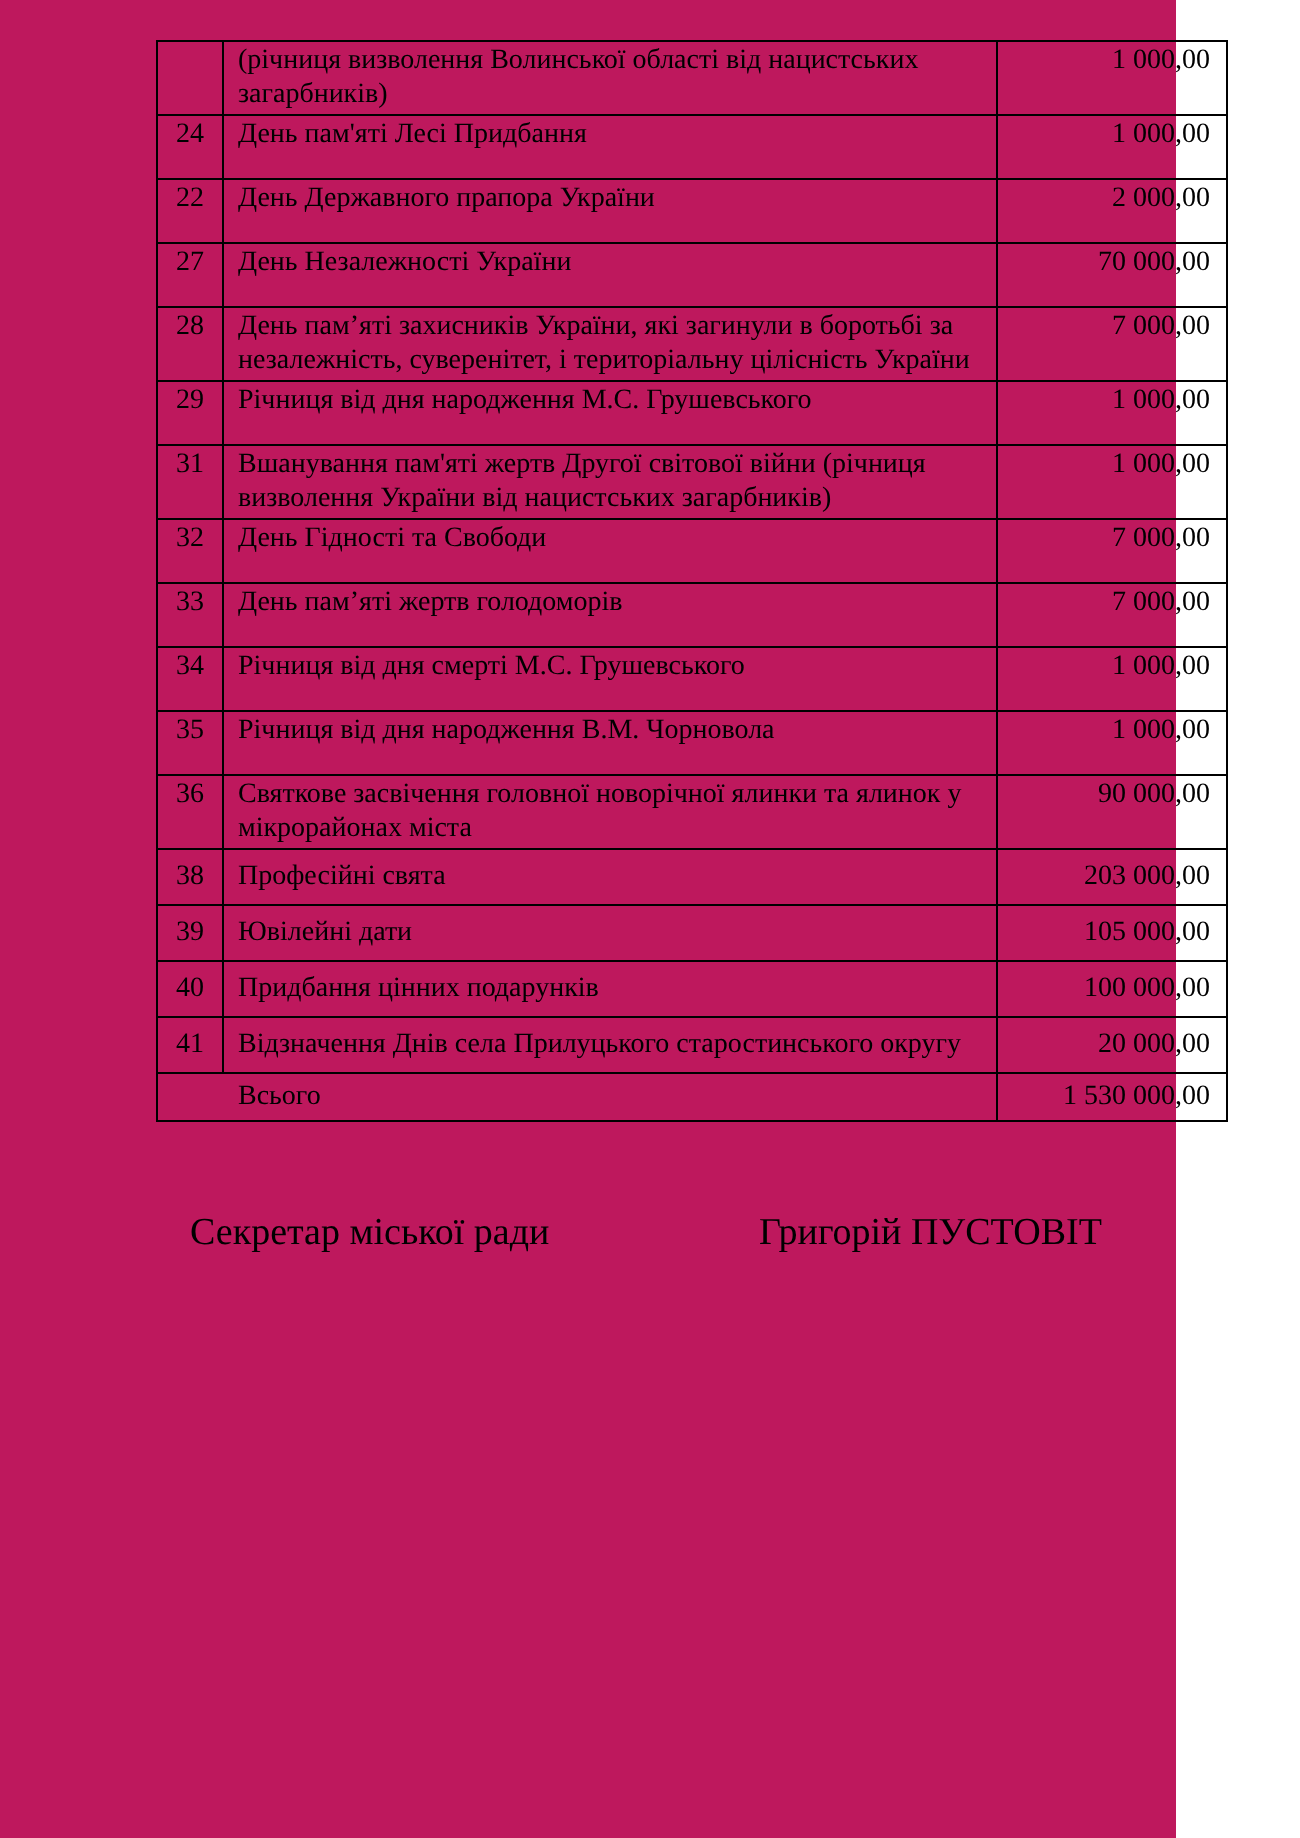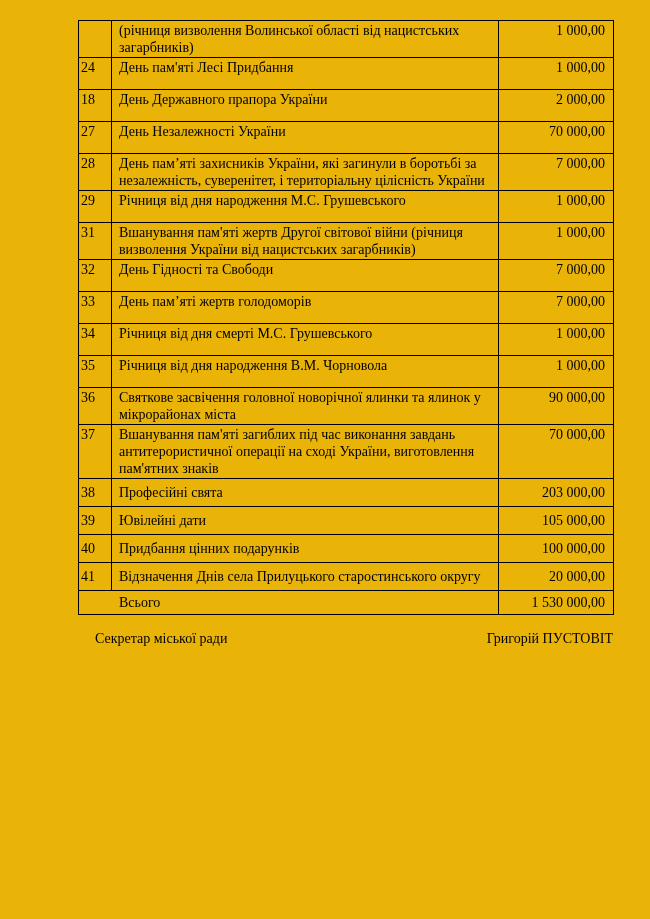--- a/index.html
+++ b/index.html
@@ -6,40 +6,40 @@
   html, body {
     width: 650px;
     background: #ffffff;
     font-family: "Liberation Serif", "DejaVu Serif", serif;
     color: #000000;
   }
   body { min-height: 919px; position: relative; }
   .page {
     position: absolute;
     left: 0; top: 0;
-    width: 650px; height: 919px;
-    background: #eab308;
+    width: 588px; height: 919px;
+    background: #be185d;
   }
   table.expenses {
     position: absolute;
     left: 78px;
     top: 20px;
     width: 535px;
     border-collapse: collapse;
     table-layout: fixed;
     font-size: 14px;
     line-height: 17px;
   }
   table.expenses td {
     border: 1px solid #000000;
     vertical-align: top;
     overflow: hidden;
   }
   td.c-num {
-    text-align: left;
+    text-align: center;
     padding: 1px 2px;
   }
   td.c-desc {
     text-align: left;
     padding: 1px 6px 1px 7px;
   }
   td.c-amt {
     text-align: right;
     padding: 1px 8px 13px 2px;
   }
@@ -48,24 +48,24 @@
   td.v-top { vertical-align: top; }
   td.c-total {
     text-align: left;
     padding: 2px 6px 2px 40px;
   }
   tr.total-row td { padding-top: 3px; padding-bottom: 3px; }
   .footer {
     position: absolute;
     left: 95px;
     right: 37px;
-    top: 630px;
+    top: 608px;
     display: flex;
     justify-content: space-between;
-    font-size: 14px;
+    font-size: 19px;
     line-height: 18px;
   }
 </style>
 </head>
 <body>
 
 <div class="page">
 
   <table class="expenses">
     <colgroup>
@@ -78,21 +78,21 @@
         <td class="c-num"></td>
         <td class="c-desc">(річниця визволення Волинської області від нацистських загарбників)</td>
         <td class="c-amt v-bot">1 000,00</td>
       </tr>
       <tr>
         <td class="c-num">24</td>
         <td class="c-desc">День пам'яті Лесі Придбання</td>
         <td class="c-amt">1 000,00</td>
       </tr>
       <tr>
-        <td class="c-num">18</td>
+        <td class="c-num">22</td>
         <td class="c-desc">День Державного прапора України</td>
         <td class="c-amt">2 000,00</td>
       </tr>
       <tr>
         <td class="c-num">27</td>
         <td class="c-desc">День Незалежності України</td>
         <td class="c-amt">70 000,00</td>
       </tr>
       <tr>
         <td class="c-num">28</td>
@@ -127,25 +127,20 @@
       <tr>
         <td class="c-num">35</td>
         <td class="c-desc">Річниця від дня народження В.М. Чорновола</td>
         <td class="c-amt">1 000,00</td>
       </tr>
       <tr>
         <td class="c-num">36</td>
         <td class="c-desc">Святкове  засвічення головної новорічної ялинки  та ялинок у мікрорайонах міста</td>
         <td class="c-amt v-bot">90 000,00</td>
       </tr>
-      <tr>
-        <td class="c-num">37</td>
-        <td class="c-desc">Вшанування пам'яті загиблих під час виконання завдань антитерористичної операції на сході України, виготовлення пам'ятних знаків</td>
-        <td class="c-amt v-bot">70 000,00</td>
-      </tr>
       <tr class="pad">
         <td class="c-num">38</td>
         <td class="c-desc">Професійні свята</td>
         <td class="c-amt">203 000,00</td>
       </tr>
       <tr class="pad">
         <td class="c-num">39</td>
         <td class="c-desc">Ювілейні дати</td>
         <td class="c-amt">105 000,00</td>
       </tr>

